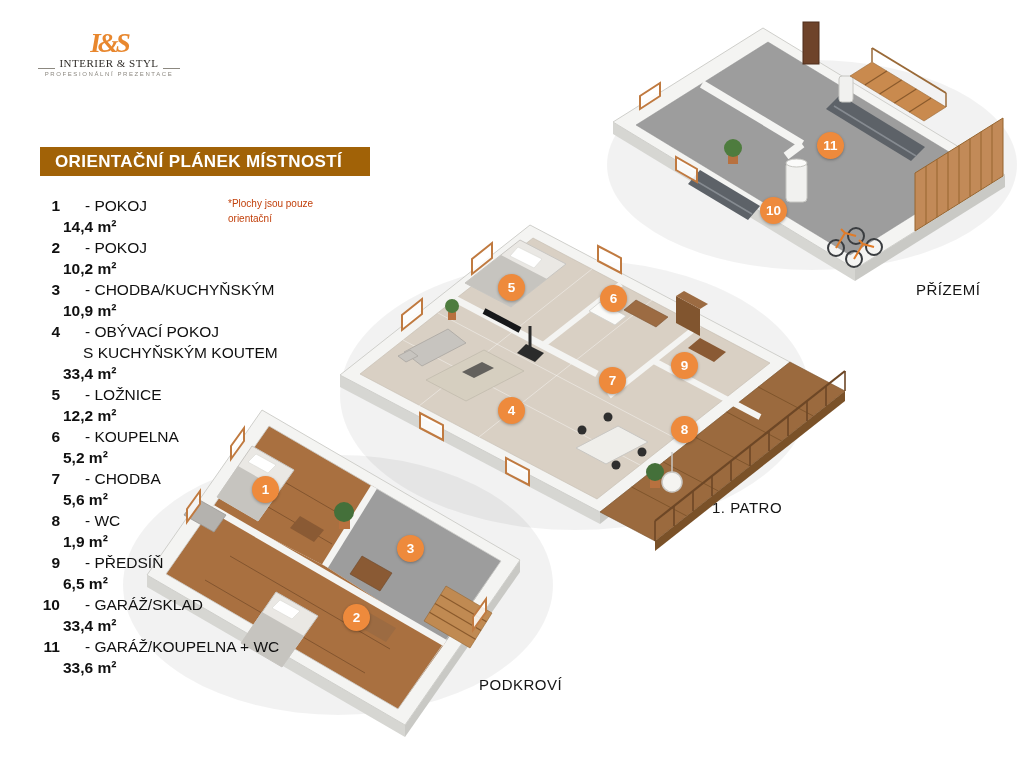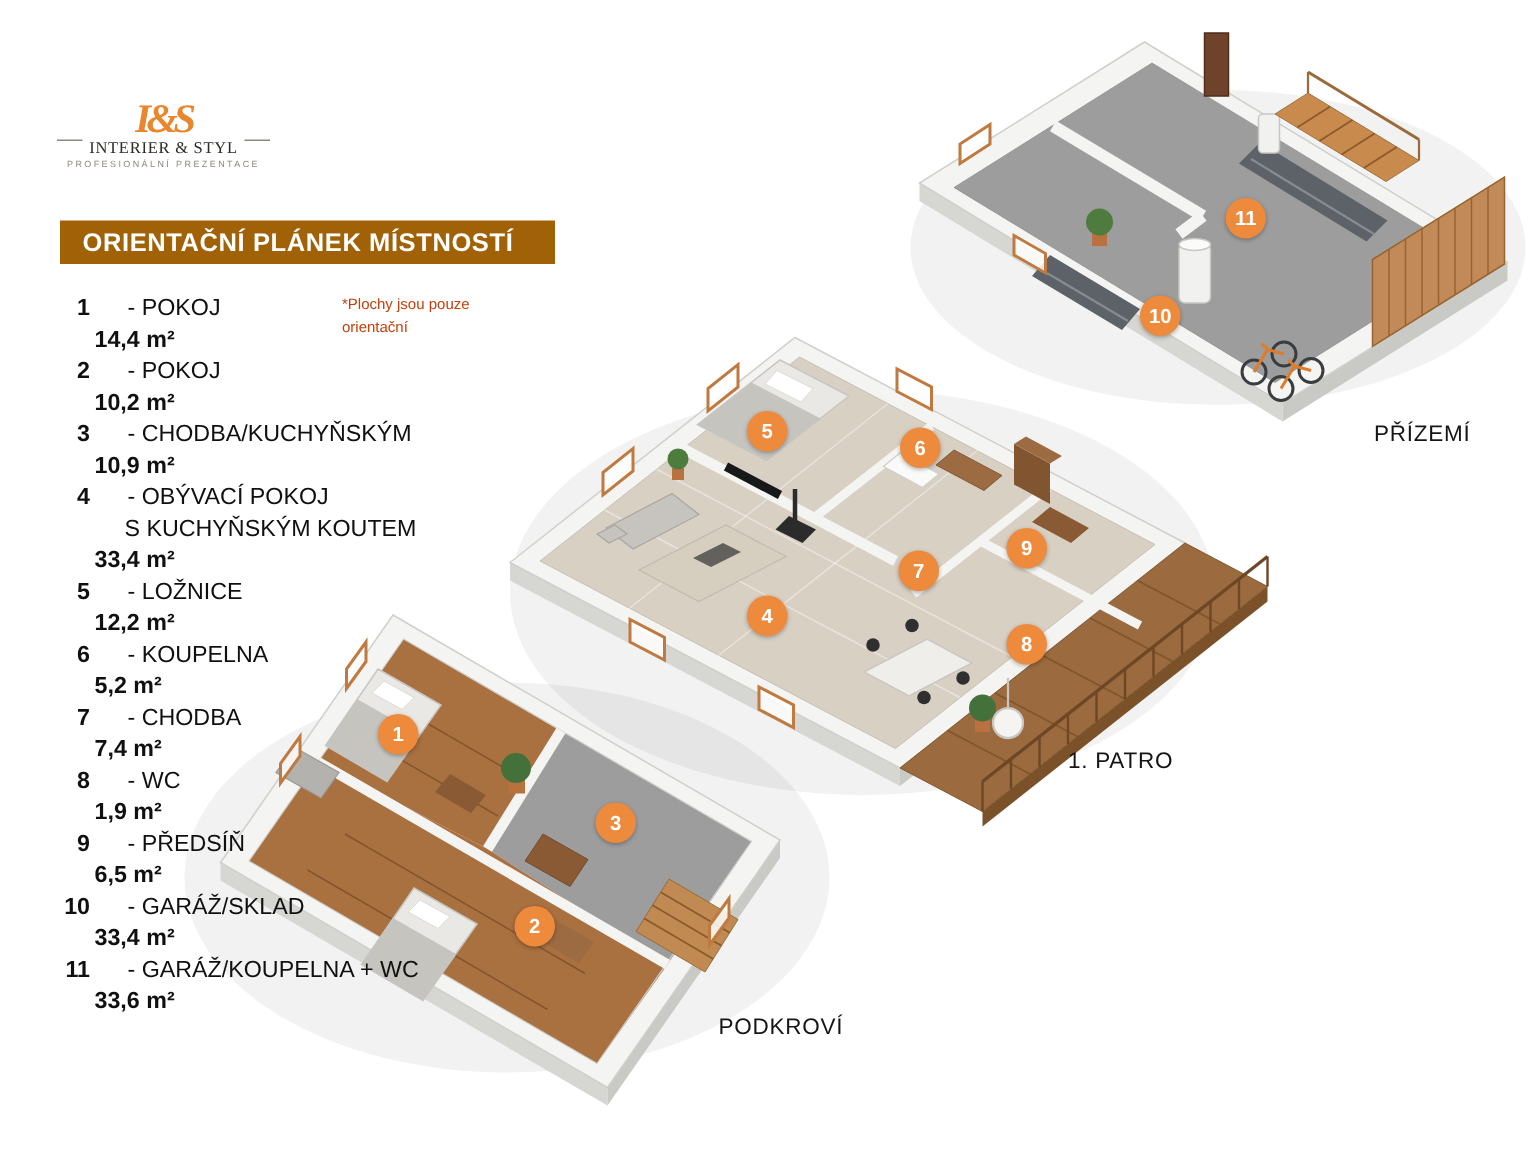--- a/index.html
+++ b/index.html
@@ -1,22 +1,22 @@
 <!DOCTYPE html>
 <html><head>
 <meta charset="utf-8">
 <style>
 * { margin:0; padding:0; box-sizing:border-box; }
 html,body { width:1024px; height:768px; }
 body { font-family:"Liberation Sans","DejaVu Sans",sans-serif; background:#ffffff; }
 .canvas { position:relative; width:1024px; height:768px; background:#ffffff; overflow:hidden; }
 .plan-svg { position:absolute; left:0; top:0; }
-.logo { position:absolute; left:38px; top:30px; width:142px; text-align:center; color:#3a3733;margin-top:36px; }
+.logo { position:absolute; left:38px; top:30px; width:142px; text-align:center; color:#3a3733; }
 .logo-monogram { font-family:"Liberation Serif","DejaVu Serif",serif; font-style:italic; font-weight:bold; font-size:27px; color:#e8872e; letter-spacing:-3px; line-height:26px; }
-.logo-name-row { display:flex; align-items:flex-start; gap:4px; margin-top:1px; }
+.logo-name-row { display:flex; align-items:flex-end; gap:4px; margin-top:1px; }
 .logo-line { flex:1; height:1px; background:#8c8880; }
 .logo-name { font-family:"Liberation Serif","DejaVu Serif",serif; font-size:11px; letter-spacing:0.5px; color:#2f2c28; white-space:nowrap; }
 .logo-tagline { font-size:6px; letter-spacing:1.6px; color:#8c8880; margin-top:2px; white-space:nowrap; }
 .title-banner { position:absolute; left:40px; top:147px; width:330px; height:29px; background:#a16207; color:#ffffff; font-size:17px; font-weight:bold; line-height:29px; padding-left:15px; letter-spacing:0.4px; }
 .note { position:absolute; left:228px; top:196px; width:136px; text-align:left; font-size:10px; line-height:15px; color:#c2410c; }
 .legend { position:absolute; left:40px; top:195px; font-size:15.5px; line-height:21px; color:#101010; }
 .leg-row { display:flex; }
 .leg-num { width:20px; text-align:right; font-weight:bold; flex:none; }
 .leg-label { margin-left:25px; white-space:nowrap; }
 .leg-sub { margin-left:43px; white-space:nowrap; }
@@ -296,21 +296,21 @@
           <span class="leg-num">6</span>
           <span class="leg-label">- KOUPELNA</span>
         </div>
       <div class="leg-area">5,2 m²</div>
     </div>
     <div>
       <div class="leg-row">
           <span class="leg-num">7</span>
           <span class="leg-label">- CHODBA</span>
         </div>
-      <div class="leg-area">7,4 m²</div>
+      <div class="leg-area">5,6 m²</div>
     </div>
     <div>
       <div class="leg-row">
           <span class="leg-num">8</span>
           <span class="leg-label">- WC</span>
         </div>
       <div class="leg-area">1,9 m²</div>
     </div>
     <div>
       <div class="leg-row">

